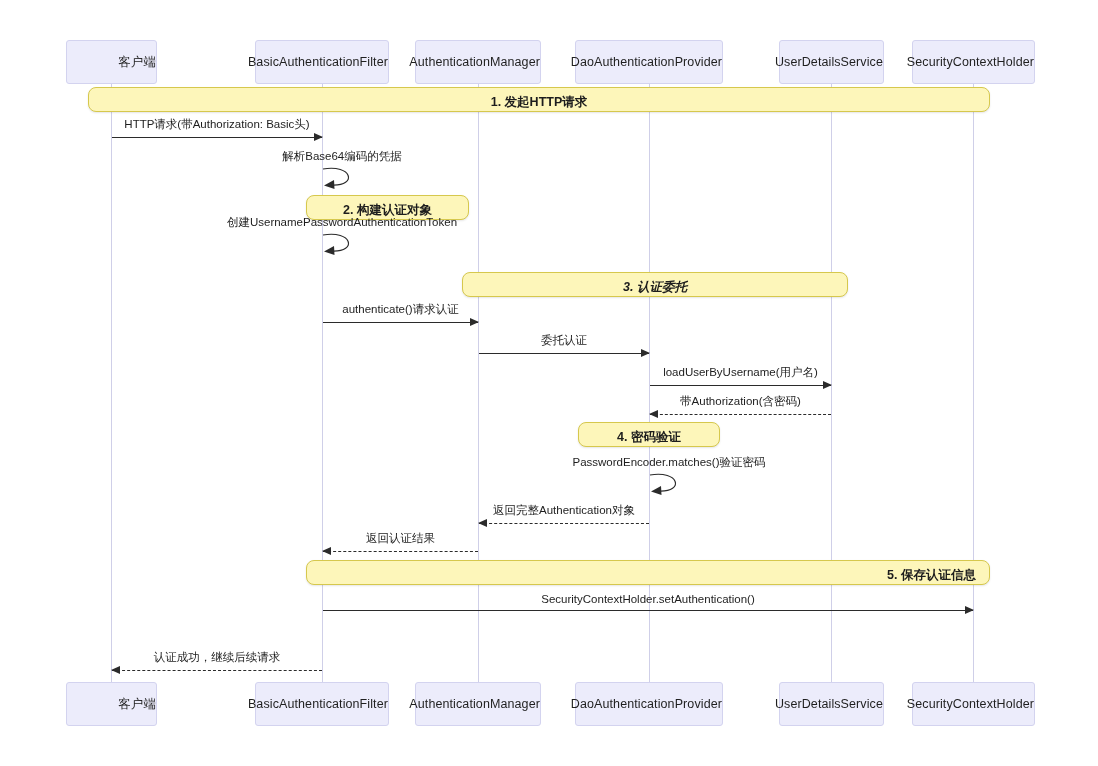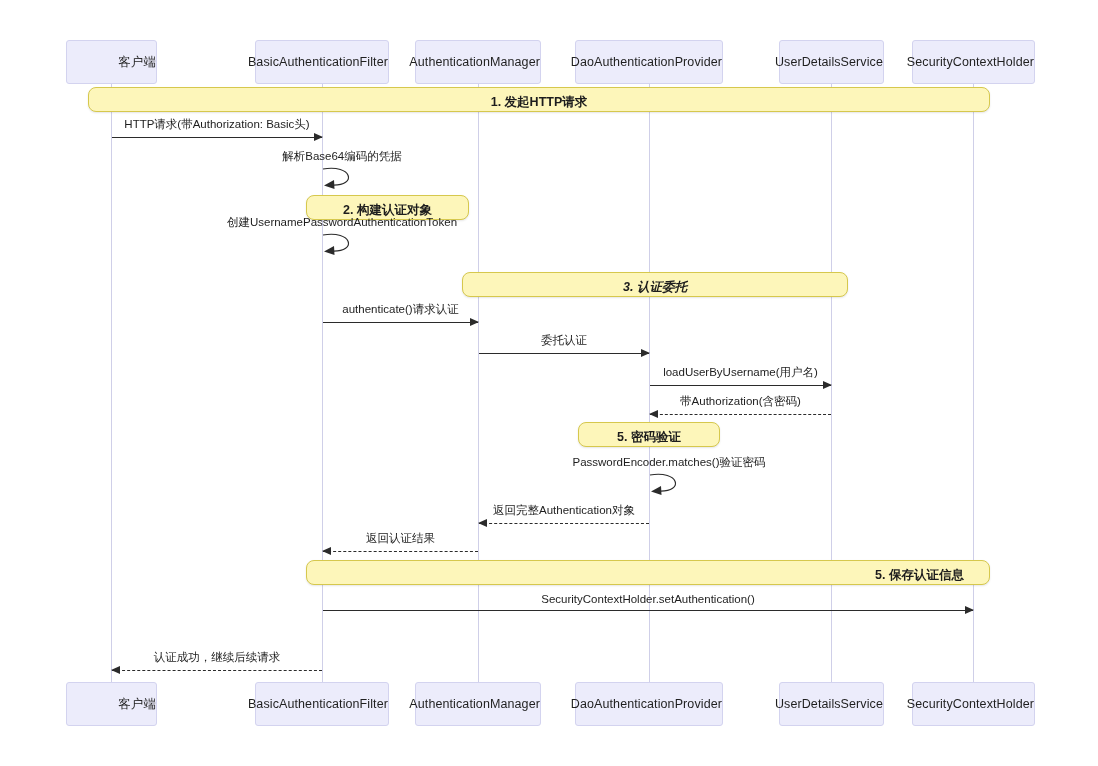--- a/index.html
+++ b/index.html
@@ -47,21 +47,21 @@
     border: 1px solid #d6c84d;
     border-radius: 8px;
     display: flex;
     align-items: flex-end;
     color: #1d1d1d;
     font-size: 12.5px;
     font-weight: bold;
     box-shadow: 0 1px 2px rgba(0,0,0,0.10);
   }
   .band.center { justify-content: center; }
-  .band.right  { justify-content: flex-end; padding-right: 25px; }
+  .band.right  { justify-content: flex-end; padding-right: 13px; }
   
   .msg {
     position: absolute;
     height: 0;
   }
   .msg .line {
     position: absolute;
     left: 0;
     top: 0;
     height: 0;
@@ -217,21 +217,21 @@
     <div class="label">loadUserByUsername(用户名)</div>
   </div>
 
   <div class="msg to-left dashed" style="left:650px; top:414px; width:181px;">
     <div class="line"></div>
     <div class="head"></div>
     <div class="label">带Authorization(含密码)</div>
   </div>
 
   <div class="band center" style="left:578px; top:422px; width:142px; height:25px;">
-    <span>5. 密码验证</span>
+    <span>4. 密码验证</span>
   </div>
 
   <div class="selfmsg" style="left:649px; top:472px; width:40px; height:22px;">
     <svg class="loop" width="46" height="24" viewBox="0 0 46 24">
       <path d="M1,3 C30,-2 36,20 10,19" fill="none" stroke="#2b2b2b" stroke-width="1.2"></path>
       <polygon points="12,14 2,19.5 12.5,23" fill="#2b2b2b"></polygon>
     </svg>
     <div class="label" style="left:-86px; width:212px;">PasswordEncoder.matches()验证密码</div>
   </div>
 

